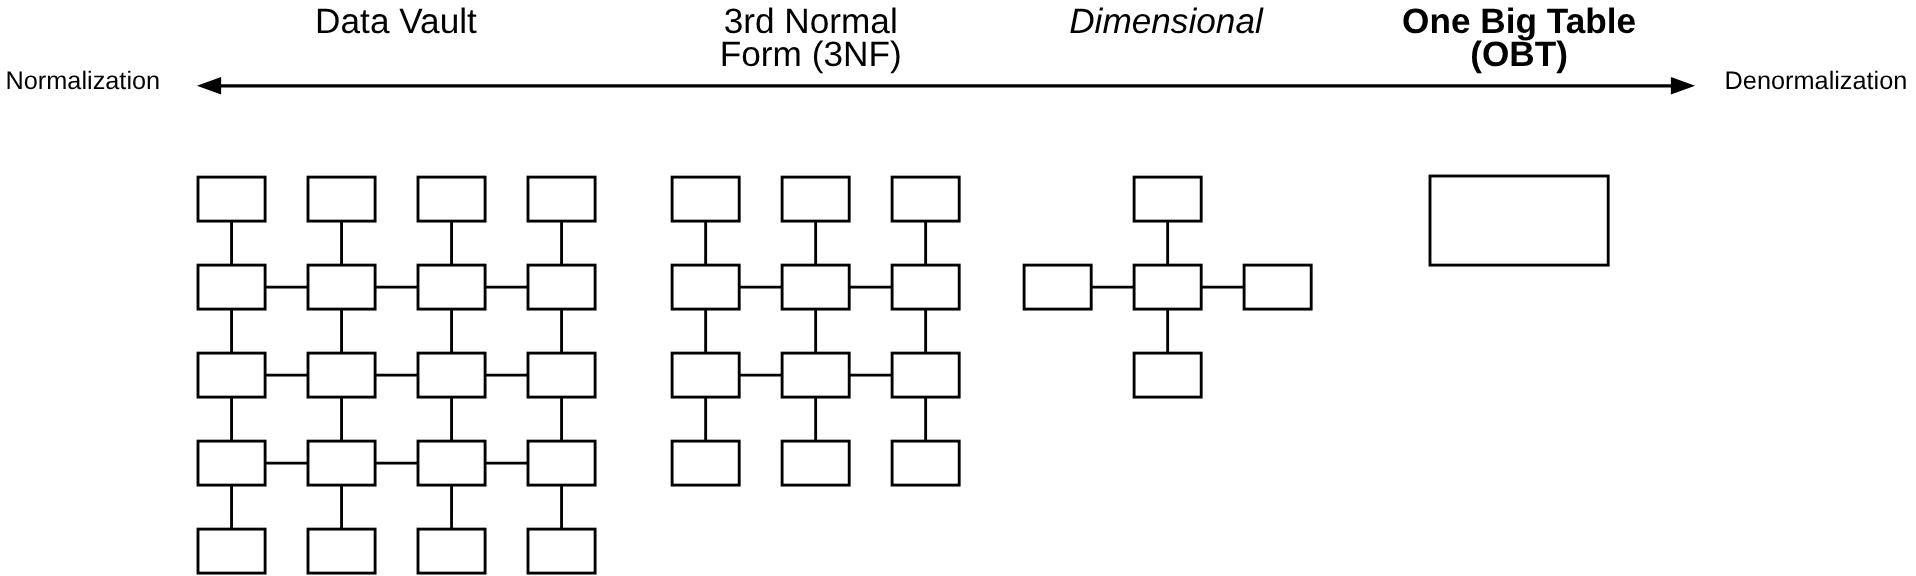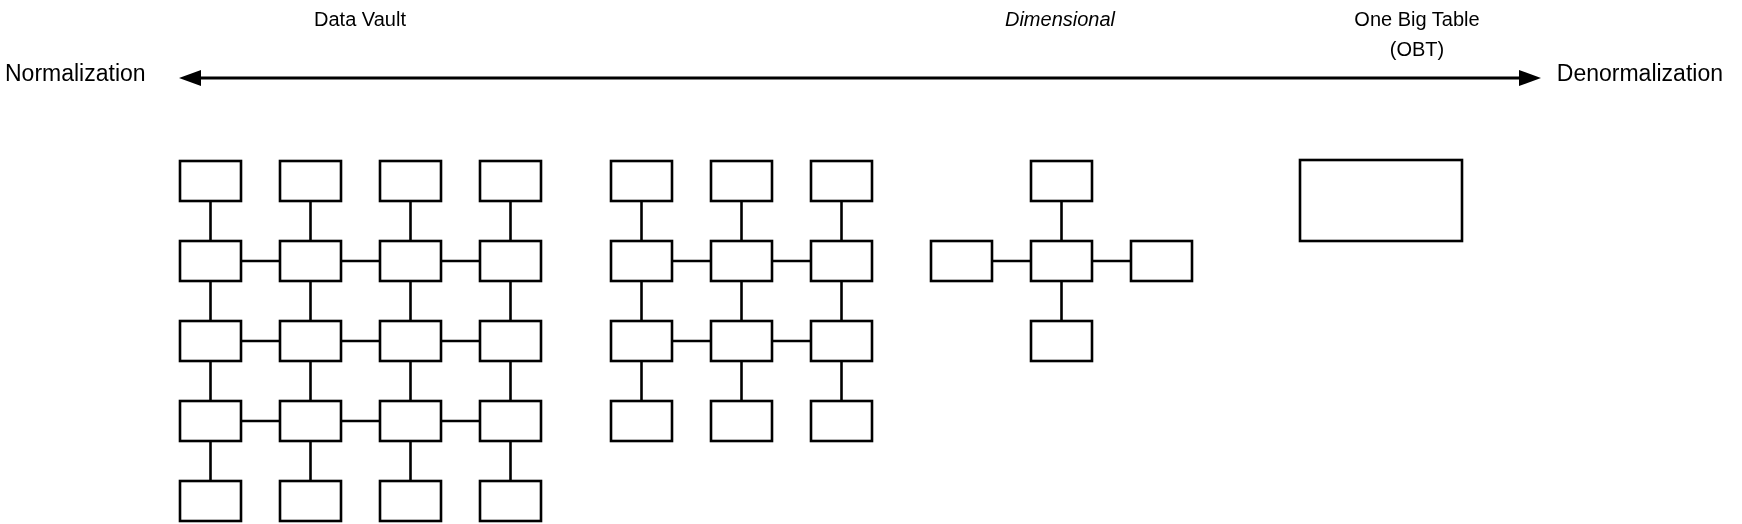--- a/index.html
+++ b/index.html
@@ -39,47 +39,51 @@
     stroke: none;
   }
   .axis-label {
     position: absolute;
     top: 60px;
     font-size: 23px;
     line-height: 26px;
     white-space: nowrap;
   }
   .axis-label.left  { left: 5px; }
-  .axis-label.right { right: 19px; }
+  .axis-label.right { right: 8px; }
   .method-label {
     position: absolute;
     top: 4px;
     width: 320px;
     margin-left: -160px; 
     text-align: center;
-    font-size: 20px;
+    font-size: 32px;
     line-height: 30px;
     white-space: nowrap;
   }
 </style>
 </head>
 <body>
 
 <div id="canvas">
 
   <div class="axis-label left">Normalization</div>
   <div class="axis-label right">Denormalization</div>
 
   <div class="method-label" style="left: 360px;">
     <div>Data Vault</div>
   </div>
+  <div class="method-label" style="left: 737px;">
+    <div>3rd Normal</div>
+    <div>Form (3NF)</div>
+  </div>
   <div class="method-label" style="left: 1060px; font-style: italic;">
     <div>Dimensional</div>
   </div>
-  <div class="method-label" style="left: 1417px;">
+  <div class="method-label" style="left: 1381px; font-weight: bold;">
     <div>One Big Table</div>
     <div>(OBT)</div>
   </div>
 
   <svg id="diagram-svg" width="1742" height="524" viewBox="0 0 1742 524">
       <g>
         <line x1="210.5" y1="201" x2="210.5" y2="241" class="connector"></line>
         <line x1="210.5" y1="281" x2="210.5" y2="321" class="connector"></line>
         <line x1="210.5" y1="361" x2="210.5" y2="401" class="connector"></line>
         <line x1="210.5" y1="441" x2="210.5" y2="481" class="connector"></line>

